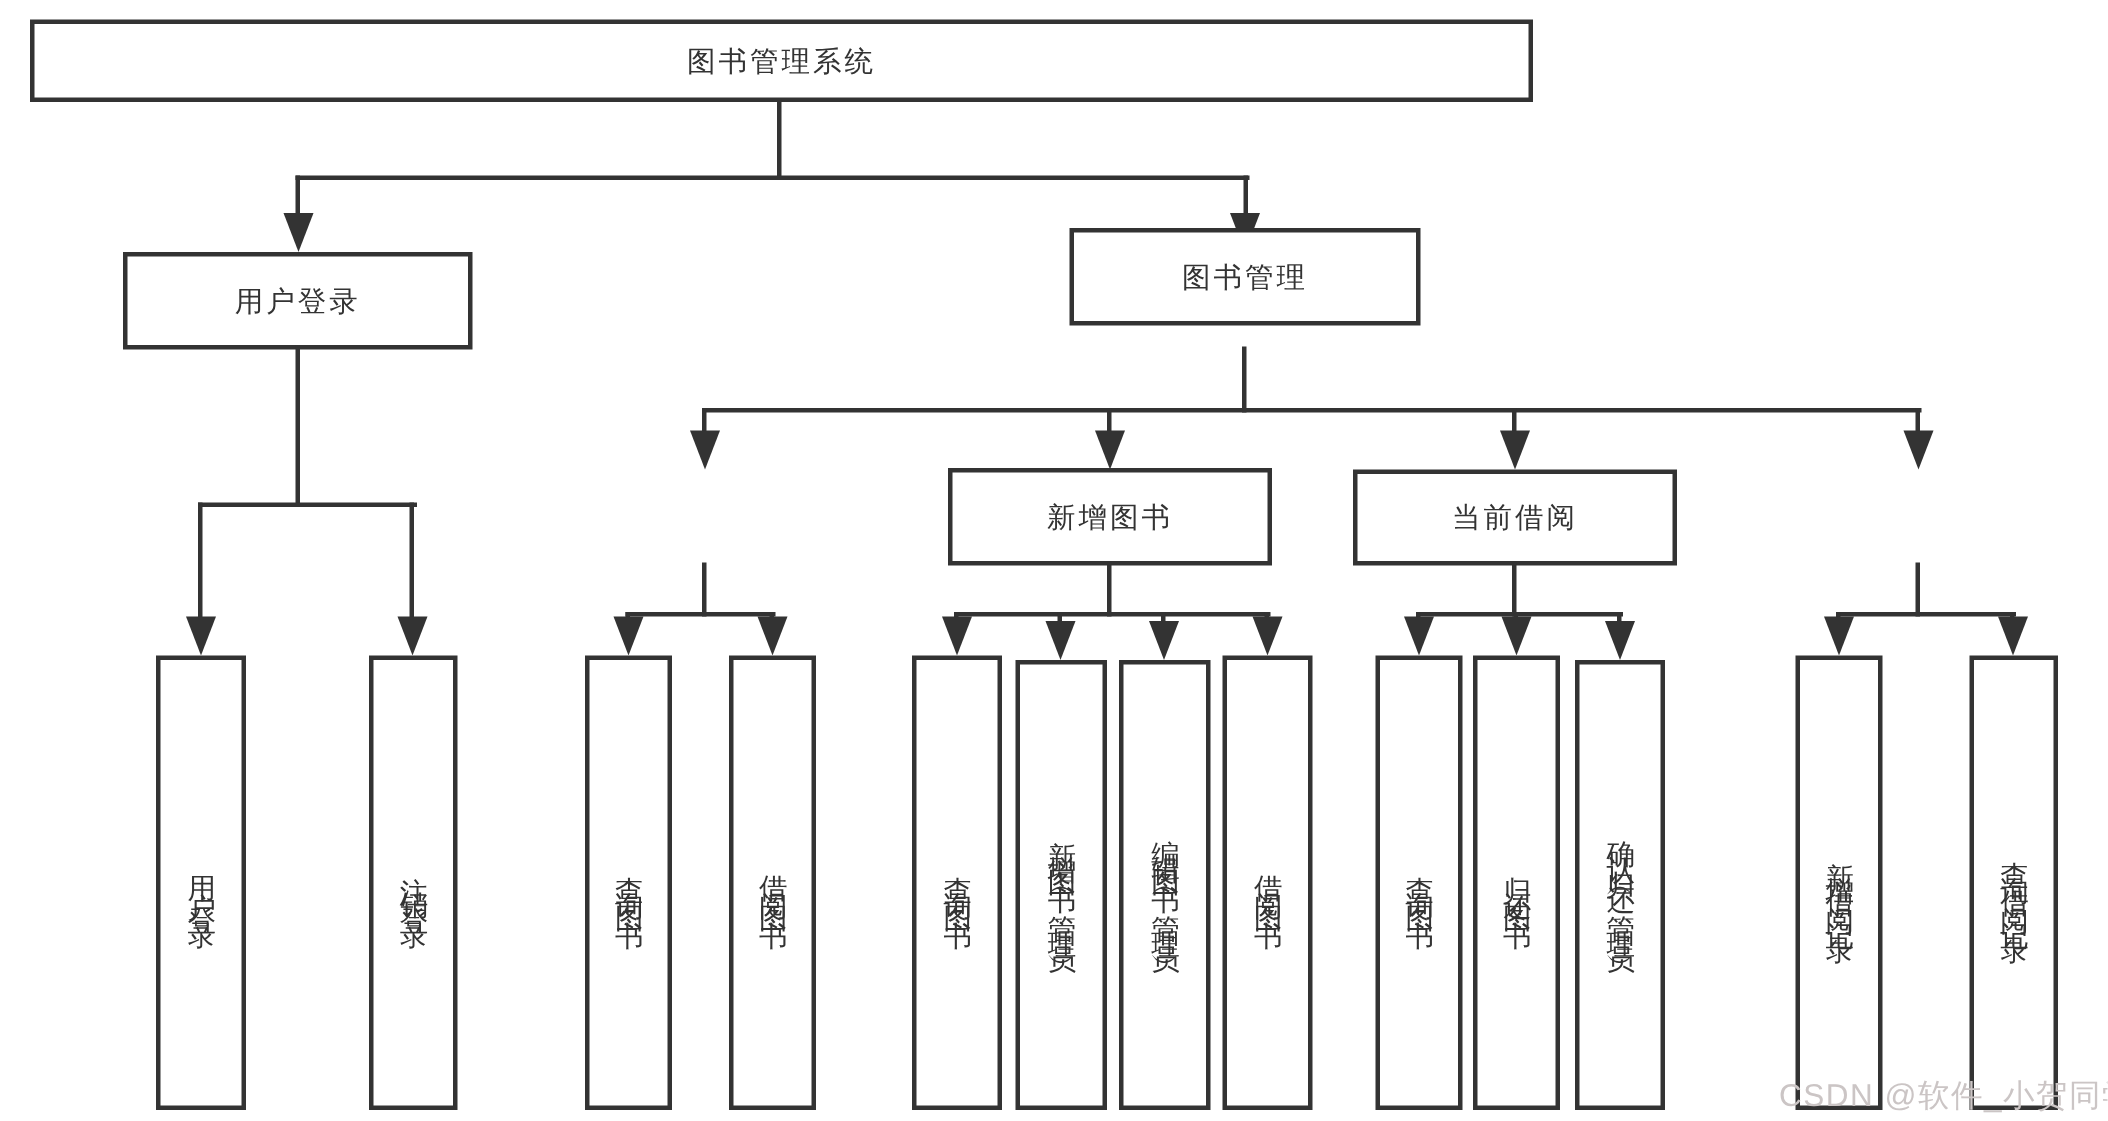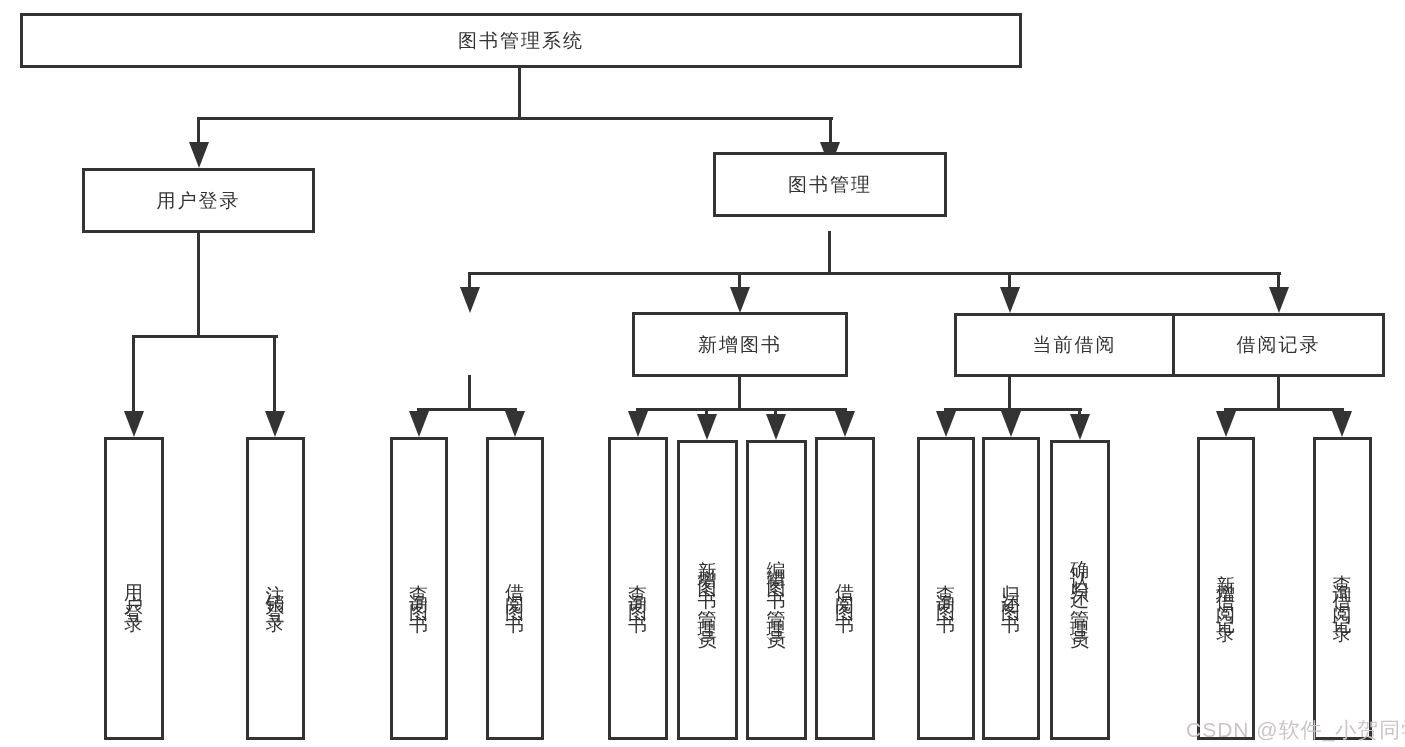--- a/index.html
+++ b/index.html
@@ -66,25 +66,22 @@
   <div class="vl" style="left:738px;top:272px;height:18px"></div>
   <div class="ah" style="left:730px;top:287px"></div>
   <div class="vl" style="left:1008px;top:272px;height:18px"></div>
   <div class="ah" style="left:1000px;top:287px"></div>
   <div class="vl" style="left:1277px;top:272px;height:18px"></div>
   <div class="ah" style="left:1269px;top:287px"></div>
 
   <div class="box h" style="left:632px;top:312px;width:216px;height:65px">
     <span>新增图书</span>
   </div>
-  <div class="box h" style="left:954px;top:313px;width:241px;height:64px">
+  <div class="box h" style="left:902px;top:313px;width:216px;height:64px">
     <span>当前借阅</span>
-  </div>
-  <div class="box h" style="left:1172px;top:313px;width:213px;height:64px">
-    <span>借阅记录</span>
   </div>
 
   <div class="vl" style="left:468px;top:375px;height:36px"></div>
   <div class="hl" style="left:417px;top:408px;width:100px"></div>
   <div class="vl" style="left:417px;top:408px;height:8px"></div>
   <div class="ah" style="left:409px;top:411px"></div>
   <div class="vl" style="left:513px;top:408px;height:8px"></div>
   <div class="ah" style="left:505px;top:411px"></div>
 
   <div class="vl" style="left:738px;top:375px;height:36px"></div>

